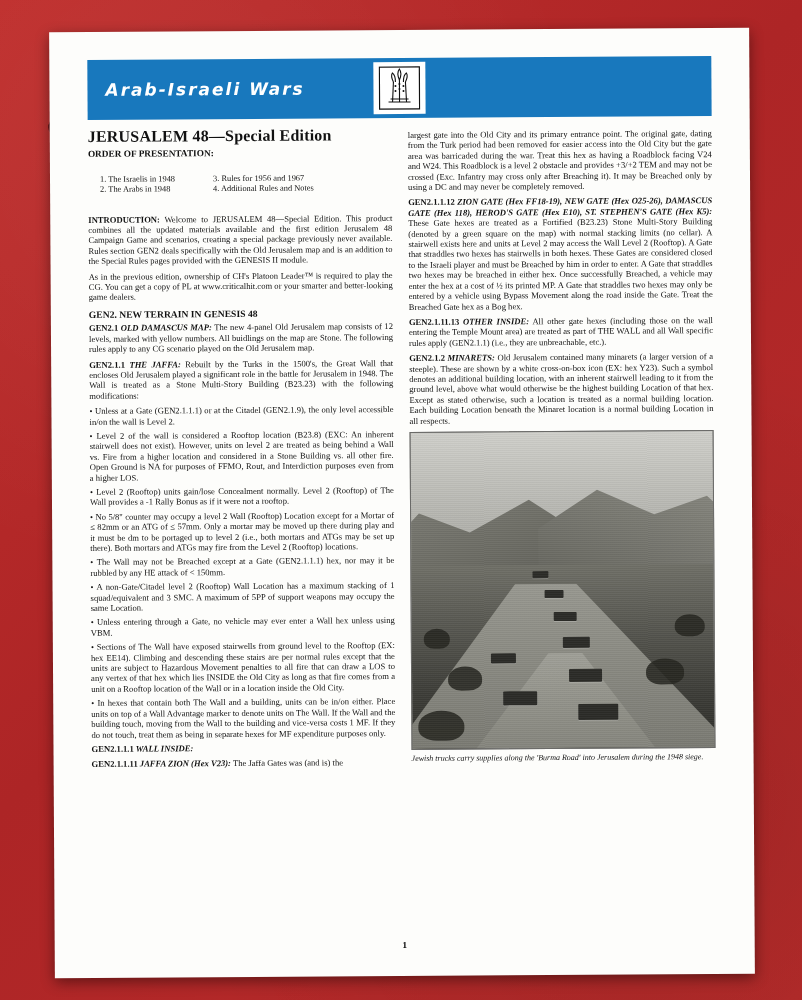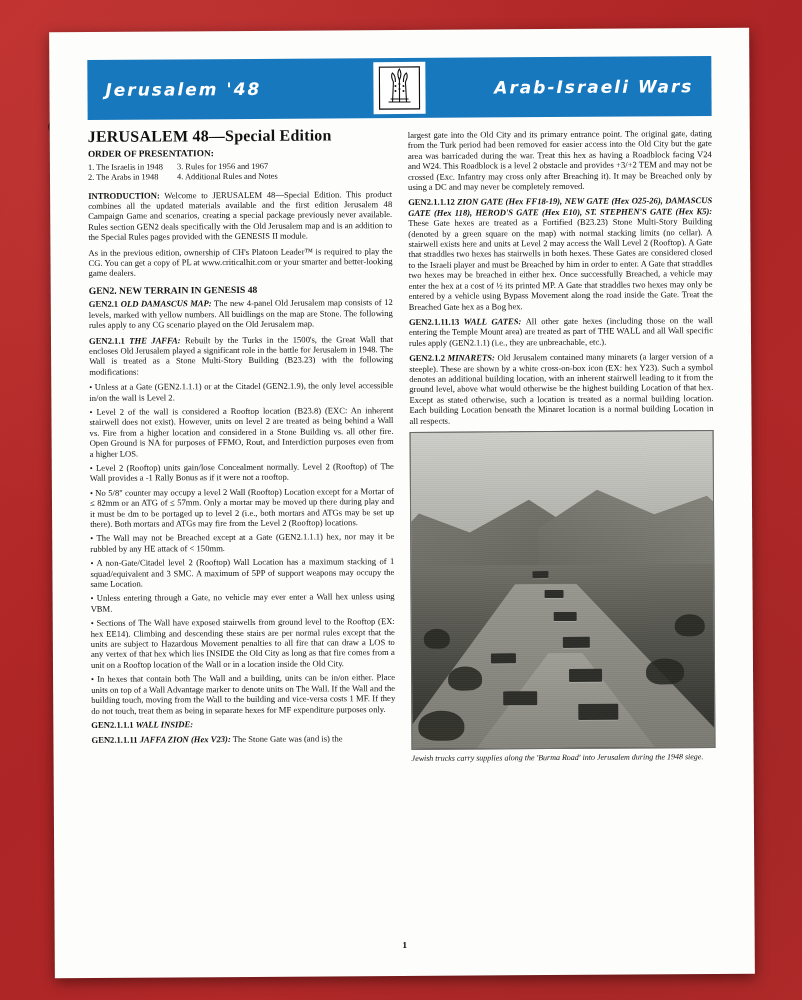--- a/index.html
+++ b/index.html
@@ -77,21 +77,21 @@
   .col{width:304px;font-size:8.6px;line-height:10.4px;color:#111;text-align:justify;}
   .col p{margin:0 0 5px 0;}
   h1.doc-title{
     font-size:16px;margin:0 0 7px 0;font-weight:700;letter-spacing:0.2px;
   }
   h2.sec{
     font-size:9.6px;font-weight:700;margin:7px 0 3px 0;
   }
   .pres-title{font-size:9.3px;font-weight:700;margin:0 0 3px 0;}
   .pres-grid{display:flex;gap:14px;margin-bottom:7px;}
-  .pres-grid ol{margin:0;padding:0;list-style:none;}
+  .pres-grid ol{margin:12px;padding:0;list-style:none;}
   .pres-grid li{font-size:8.4px;line-height:10.4px;}
   .it{font-style:italic;}
   .bd{font-weight:700;}
   .bullet{display:block;margin:0 0 4px 0;}
 
   
   .photo{
     width:304px;height:318px;
     margin-top:6px;
     position:relative;
@@ -137,21 +137,20 @@
 
 <div class="bg-texture"></div>
 <div class="hole h1"></div>
 <div class="hole h2"></div>
 <div class="hole h3"></div>
 
 <div class="page">
   <div class="sheet-inner">
 
     <div class="banner">
-      <div class="ttl">Jerusalem '48</div>
       <div class="crest">
         <svg width="42" height="44" viewBox="0 0 42 44" aria-hidden="true">
           <rect x="1" y="1" width="40" height="42" fill="#ffffff" stroke="#111" stroke-width="1.2"></rect>
           <g stroke="#111" stroke-width="1.1" fill="none">
             <path d="M21 36 L21 14"></path>
             <path d="M14 36 L15 16"></path>
             <path d="M28 36 L27 16"></path>
             <path d="M15 16 q-3 -6 -1 -9 q3 2 3 9"></path>
             <path d="M27 16 q3 -6 1 -9 q-3 2 -3 9"></path>
             <path d="M21 14 q-3 -7 0 -11 q3 4 0 11"></path>
@@ -203,29 +202,29 @@
         <span class="bullet">• Level 2 (Rooftop) units gain/lose Concealment normally. Level 2 (Rooftop) of The Wall provides a -1 Rally Bonus as if it were not a rooftop.</span>
         <span class="bullet">• No 5/8" counter may occupy a level 2 Wall (Rooftop) Location except for a Mortar of ≤ 82mm or an ATG of ≤ 57mm. Only a mortar may be moved up there during play and it must be dm to be portaged up to level 2 (i.e., both mortars and ATGs may be set up there). Both mortars and ATGs may fire from the Level 2 (Rooftop) locations.</span>
         <span class="bullet">• The Wall may not be Breached except at a Gate (GEN2.1.1.1) hex, nor may it be rubbled by any HE attack of &lt; 150mm.</span>
         <span class="bullet">• A non-Gate/Citadel level 2 (Rooftop) Wall Location has a maximum stacking of 1 squad/equivalent and 3 SMC. A maximum of 5PP of support weapons may occupy the same Location.</span>
         <span class="bullet">• Unless entering through a Gate, no vehicle may ever enter a Wall hex unless using VBM.</span>
         <span class="bullet">• Sections of The Wall have exposed stairwells from ground level to the Rooftop (EX: hex EE14).  Climbing and descending these stairs are per normal rules except that the units are subject to Hazardous Movement penalties to all fire that can draw a LOS to any vertex of that hex which lies INSIDE the Old City as long as that fire comes from a unit on a Rooftop location of the Wall or in a location inside the Old City.</span>
         <span class="bullet">• In hexes that contain both The Wall and a building, units can be in/on either. Place units on top of a Wall Advantage marker to denote units on The Wall. If the Wall and the building touch, moving from the Wall to the building and vice-versa costs 1 MF. If they do not touch, treat them as being in separate hexes for MF expenditure purposes only.</span>
 
         <p><span class="bd">GEN2.1.1.1</span><span class="it bd"> WALL INSIDE:</span></p>
 
-        <p><span class="bd">GEN2.1.1.11</span><span class="it bd"> JAFFA ZION (Hex V23):</span><span> The Stone Gate was (and is) the</span></p>
+        <p><span class="bd">GEN2.1.1.11</span><span class="it bd"> JAFFA ZION (Hex V23):</span><span> The Jaffa Gates was (and is) the</span></p>
       </div>
 
       <div class="col">
         <p>largest gate into the Old City and its primary entrance point. The original gate, dating from the Turk period had been removed for easier access into the Old City but the gate area was barricaded during the war. Treat this hex as having a Roadblock facing V24 and W24. This Roadblock is a level 2 obstacle and provides +3/+2 TEM and may not be crossed (Exc. Infantry may cross only after Breaching it). It may be Breached only by using a DC and may never be completely removed.</p>
 
         <p><span class="bd">GEN2.1.1.12</span><span class="it bd"> ZION GATE (Hex FF18-19), NEW GATE (Hex O25-26), DAMASCUS GATE (Hex 118), HEROD'S GATE (Hex E10), ST. STEPHEN'S GATE (Hex K5):</span><span>  These Gate hexes are treated as a Fortified (B23.23) Stone Multi-Story Building (denoted by a green square on the map) with normal stacking limits (no cellar). A stairwell exists here and units at Level 2 may access the Wall Level 2 (Rooftop). A Gate that straddles two hexes has stairwells in both hexes. These Gates are considered closed to the Israeli player and must be Breached by him in order to enter. A Gate that straddles two hexes may be breached in either hex. Once successfully Breached, a vehicle may enter the hex at a cost of ½ its printed MP. A Gate that straddles two hexes may only be entered by a vehicle using Bypass Movement along the road inside the Gate. Treat the Breached Gate hex as a Bog hex.</span></p>
 
-        <p><span class="bd">GEN2.1.11.13</span><span class="it bd"> WALL GATES:</span><span> All other gate hexes (including those on the wall entering the Temple Mount area) are treated as part of THE WALL and all Wall specific rules apply (GEN2.1.1) (i.e., they are unbreachable, etc.).</span></p>
+        <p><span class="bd">GEN2.1.11.13</span><span class="it bd"> OTHER INSIDE:</span><span> All other gate hexes (including those on the wall entering the Temple Mount area) are treated as part of THE WALL and all Wall specific rules apply (GEN2.1.1) (i.e., they are unbreachable, etc.).</span></p>
 
         <p><span class="bd">GEN2.1.2</span><span class="it bd"> MINARETS:</span><span> Old Jerusalem contained many minarets (a larger version of a steeple). These are shown by a white cross-on-box icon (EX: hex Y23). Such a symbol denotes an additional building location, with an inherent stairwell leading to it from the ground level, above what would otherwise be the highest building Location of that hex. Except as stated otherwise, such a location is treated as a normal building location. Each building Location beneath the Minaret location is a normal building Location in all respects.</span></p>
 
         <div class="photo">
           <div class="sky"></div>
           <div class="hillA"></div>
           <div class="hillB"></div>
           <div class="ground"></div>
           <div class="road"></div>
           <div class="road2"></div>

